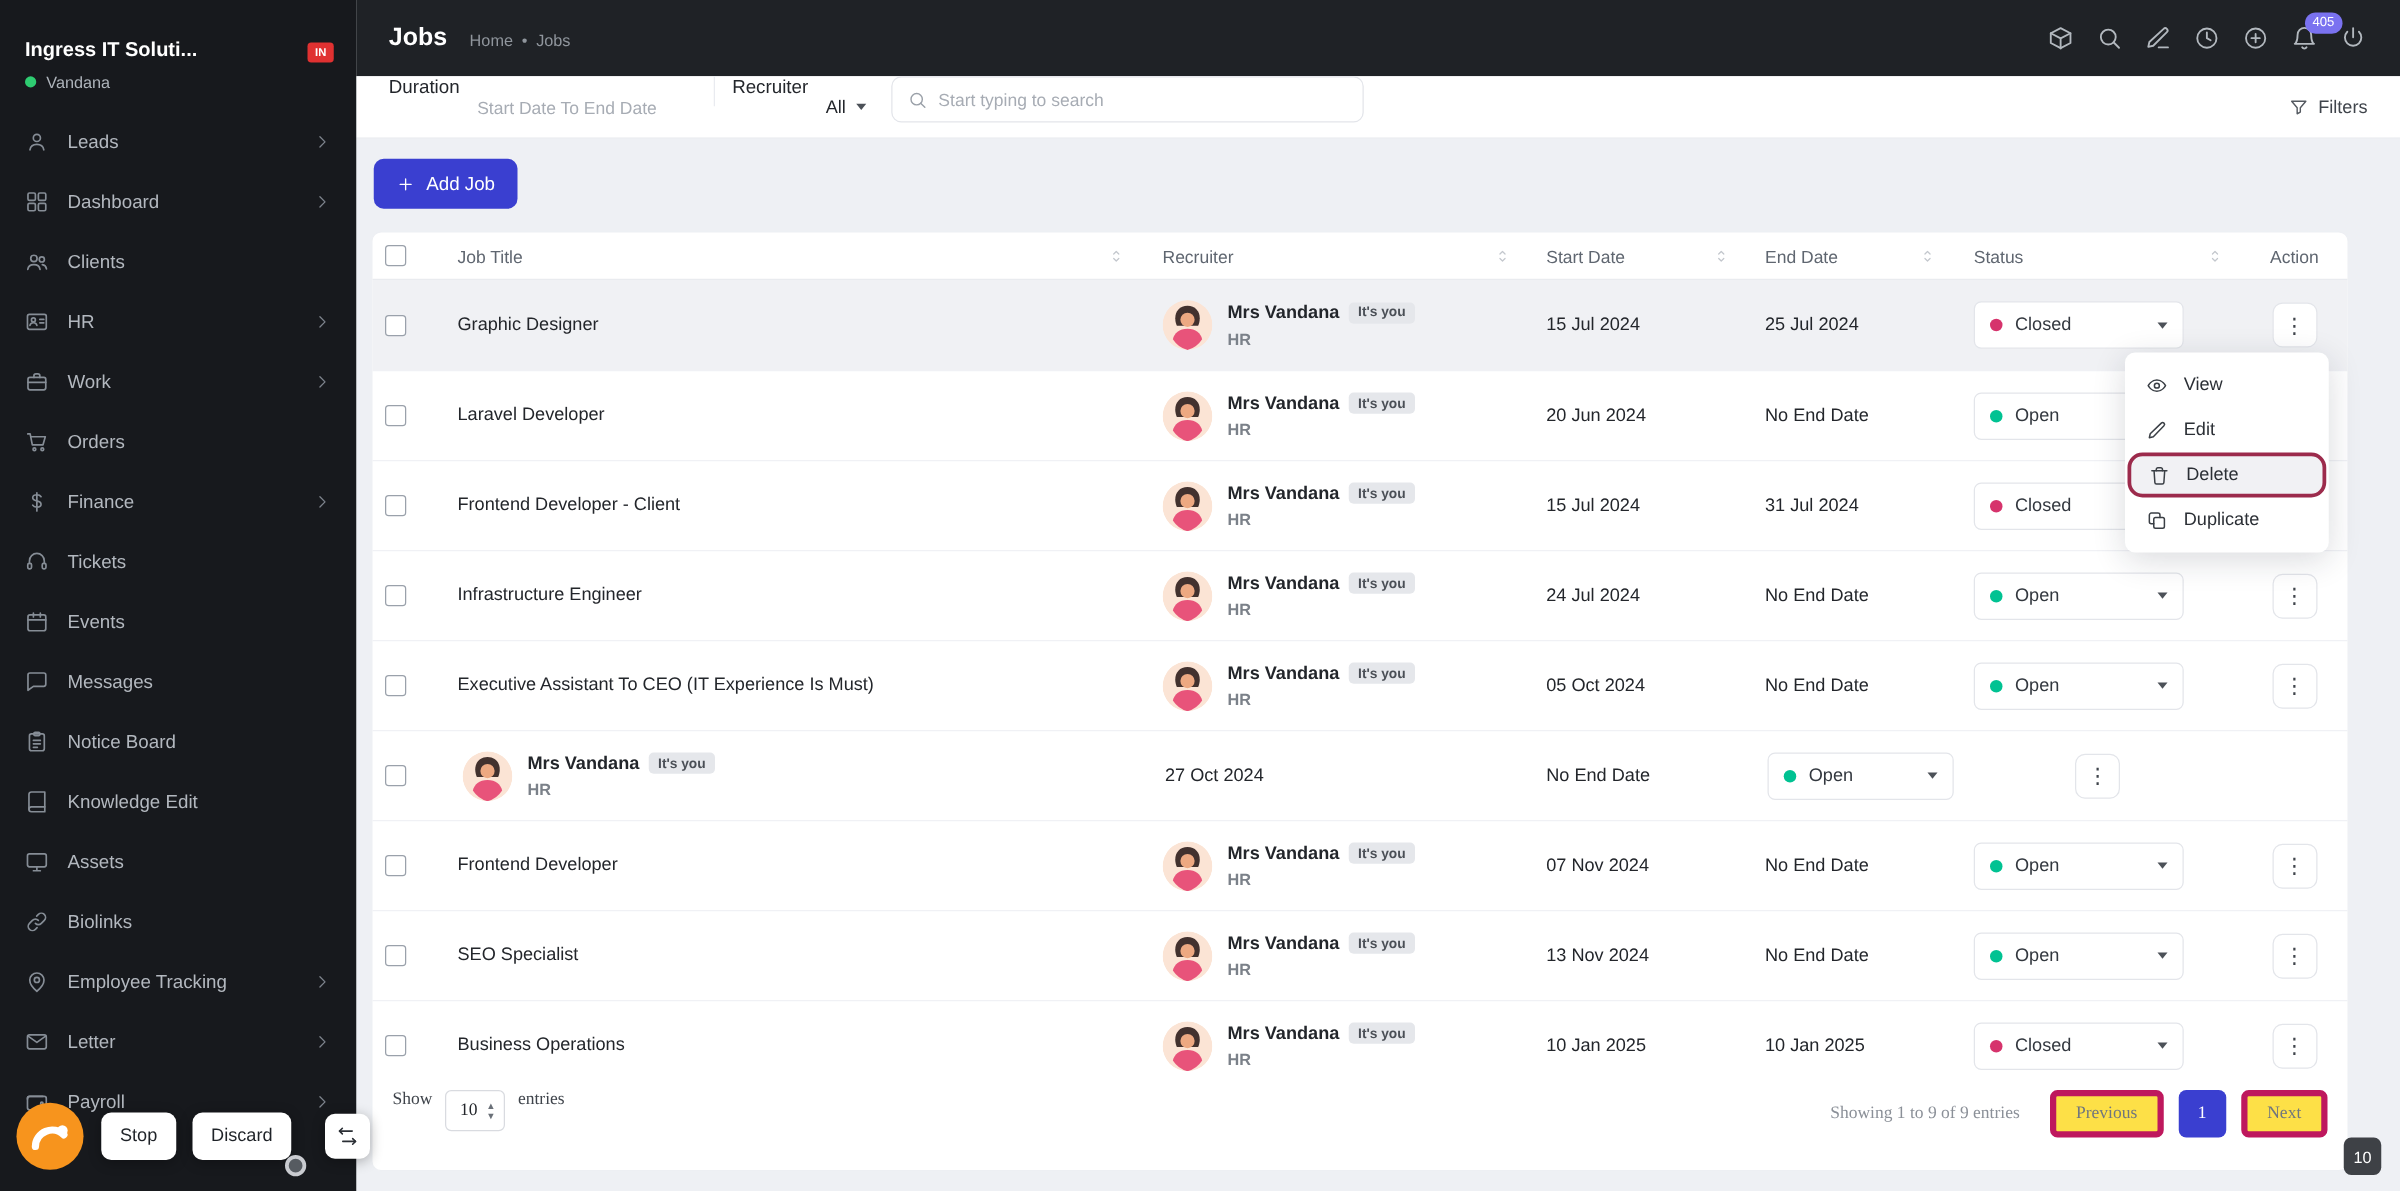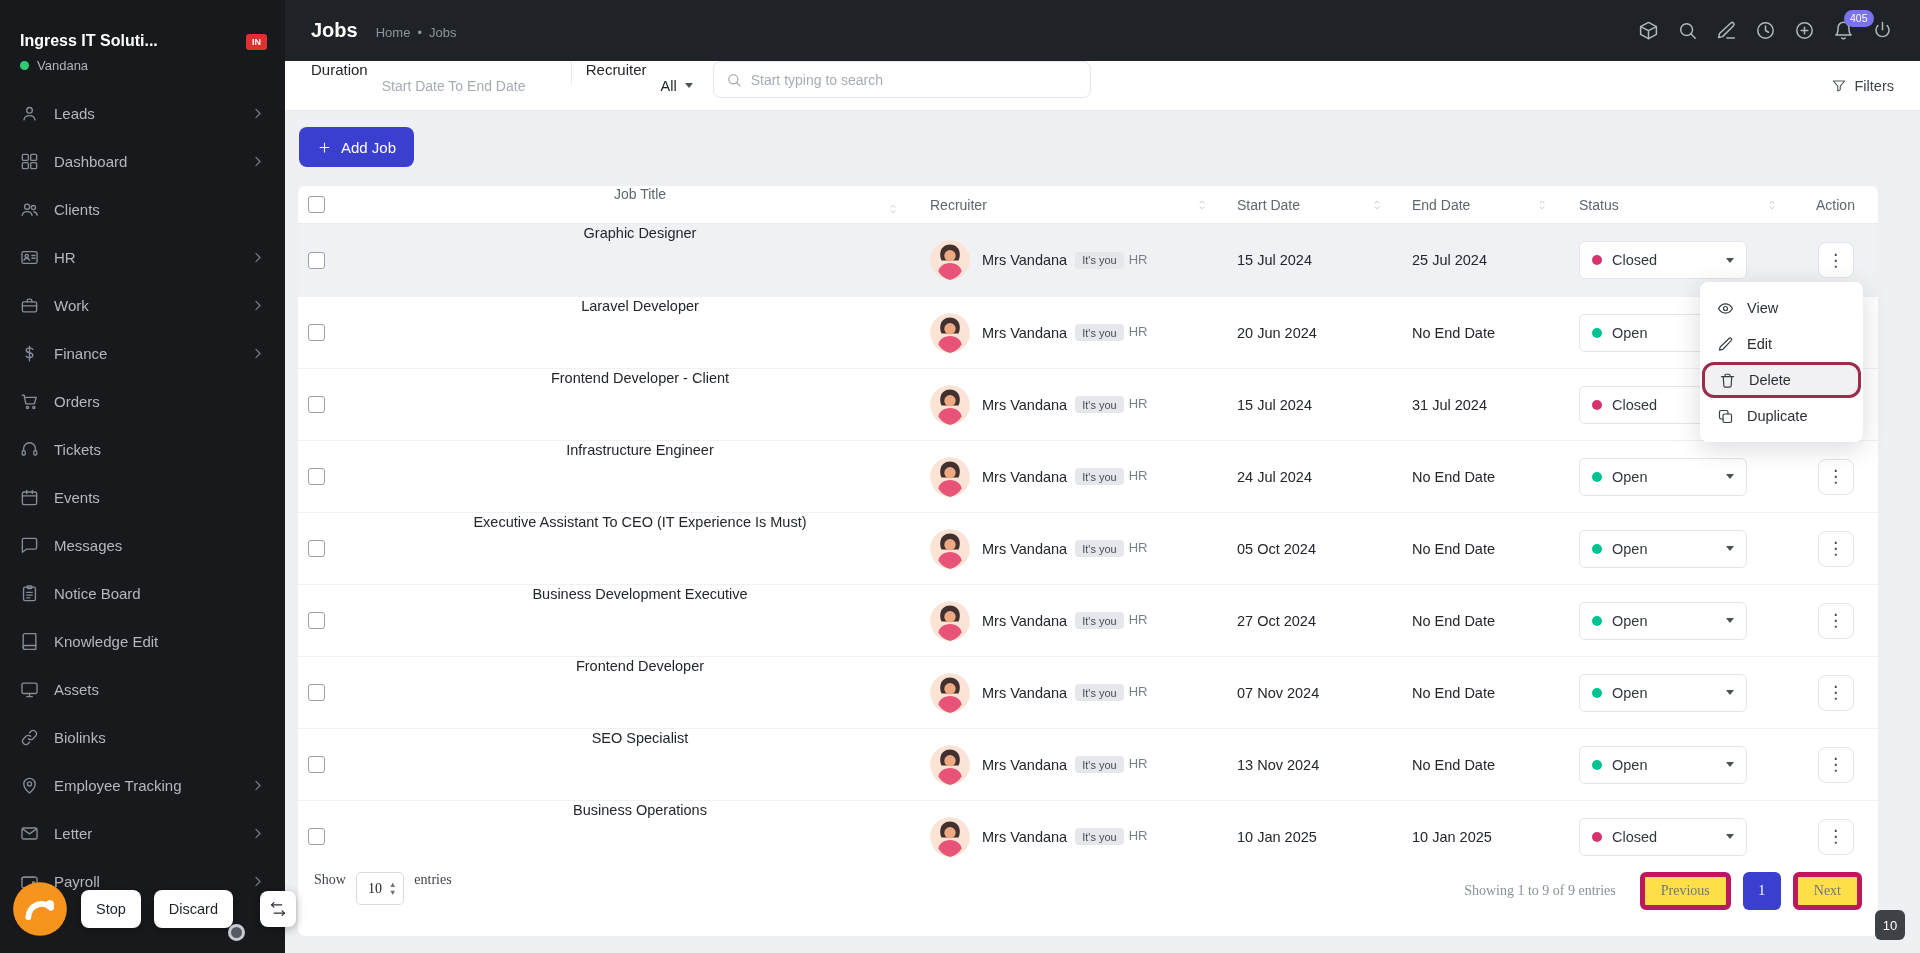--- a/index.html
+++ b/index.html
@@ -49,34 +49,34 @@
   .add-job { display:inline-flex; align-items:center; gap:9px; background:var(--primary,#3a3fd0); color:#fff; border:none; border-radius:8px; height:40px; padding:0 18px; font-size:15px; font-family:inherit; margin-left:2px; }
   .add-job .icon { width:15px; height:15px; }
 
   
   .card { margin-top:18px; background:#fff; border:1px solid #edeff3; border-radius:8px; }
   .grid-row { display:grid; grid-template-columns:60px 560px 305px 175px 165px 230px 1fr; align-items:center; }
   .thead { height:38px; border-bottom:1px solid #e9ebef; }
   .hcell { display:flex; align-items:center; color:#5f6670; font-size:14px; height:100%; }
   .sort { width:14px; height:14px; margin-left:auto; margin-right:14px; color:#c3c7cd; flex-shrink:0; }
   .c-check { padding-left:10px; }
-  .c-title { padding-left:8px; padding-right:4px;flex-direction:column; }
+  .c-title { padding-left:8px; padding-right:4px; }
   .c-recruiter { padding-left:12px; }
   .c-date { padding-left:14px; }
   .c-status { padding-left:16px; }
   .c-action { justify-content:center; display:flex; }
   .cb { appearance:none; -webkit-appearance:none; width:17px; height:17px; border:1.5px solid #9aa1ab; border-radius:3px; background:#fff; }
   .trow { height:72px; border-top:1px solid #f0f1f5; }
   .trow:first-child { border-top:none; }
   .trow.active { background:#f0f1f4; }
   .cell { display:flex; align-items:center; font-size:14.5px; color:#23262b; height:100%; }
   .job-title { line-height:1.3; }
   .avatar { width:40px; height:40px; border-radius:50%; overflow:hidden; flex-shrink:0; }
   .avatar svg { width:100%; height:100%; }
-  .rec-info { display:flex; flex-direction:row; gap:5px; margin-left:12px; }
+  .rec-info { display:flex; flex-direction:column; gap:5px; margin-left:12px;font-weight:bold; }
   .rec-line1 { display:flex; align-items:center; gap:8px; }
   .rec-name { font-size:14.5px; color:#23262b; }
   .you-badge { background:#e5e7eb; color:#4a4f56; font-size:11px; padding:2.5px 7px; border-radius:4px; white-space:nowrap; }
   .rec-dept { font-size:13px; color:#7b8189; }
   .status-select { width:168px; height:38px; border:1px solid #e3e5ea; border-radius:6px; background:#fff; display:flex; align-items:center; gap:10px; padding:0 12px; font-size:14.5px; color:#33383f; }
   .status-dot { width:10px; height:10px; border-radius:50%; flex-shrink:0; }
   .status-select .caret { margin-left:auto; }
   .action-btn { width:36px; height:36px; border:1px solid #e3e5ea; border-radius:8px; background:#fff; color:#3f444b; font-size:17px; line-height:1; font-family:inherit; }
 
   
@@ -193,41 +193,41 @@
     <span class="icon chevron" data-interactable="false">
             <svg viewBox="0 0 24 24" fill="none" stroke="currentColor" stroke-width="1.7" stroke-linecap="round" stroke-linejoin="round">
               <path d="M9.5 5.5l6.5 6.5-6.5 6.5"></path>
             </svg>
           </span>
   </div>
 
   <div class="nav-item" data-interactable="true">
     <span class="icon nav-icon" data-interactable="false">
             <svg viewBox="0 0 24 24" fill="none" stroke="currentColor" stroke-width="1.7" stroke-linecap="round" stroke-linejoin="round">
-              <path d="M12 2.8v18.4M16.2 6.8c-.7-1.3-2.3-2-4.2-2-2.3 0-4.2 1.2-4.2 3s1.6 2.6 4.2 3.2c2.6.6 4.2 1.5 4.2 3.3s-1.9 3-4.2 3c-1.9 0-3.5-.7-4.2-2"></path>
-            </svg>
-          </span>
-    <span class="nav-label" data-interactable="false">Finance</span>
-    <span class="icon chevron" data-interactable="false">
-            <svg viewBox="0 0 24 24" fill="none" stroke="currentColor" stroke-width="1.7" stroke-linecap="round" stroke-linejoin="round">
-              <path d="M9.5 5.5l6.5 6.5-6.5 6.5"></path>
-            </svg>
-          </span>
-  </div>
-
-  <div class="nav-item" data-interactable="true">
-    <span class="icon nav-icon" data-interactable="false">
-            <svg viewBox="0 0 24 24" fill="none" stroke="currentColor" stroke-width="1.7" stroke-linecap="round" stroke-linejoin="round">
               <circle cx="9.5" cy="19.5" r="1.4"></circle>
               <circle cx="17.5" cy="19.5" r="1.4"></circle>
               <path d="M2.8 4h2.4l2.2 11h10.8l2.3-8.2H6.2"></path>
             </svg>
           </span>
     <span class="nav-label" data-interactable="false">Orders</span>
 
+  </div>
+
+  <div class="nav-item" data-interactable="true">
+    <span class="icon nav-icon" data-interactable="false">
+            <svg viewBox="0 0 24 24" fill="none" stroke="currentColor" stroke-width="1.7" stroke-linecap="round" stroke-linejoin="round">
+              <path d="M12 2.8v18.4M16.2 6.8c-.7-1.3-2.3-2-4.2-2-2.3 0-4.2 1.2-4.2 3s1.6 2.6 4.2 3.2c2.6.6 4.2 1.5 4.2 3.3s-1.9 3-4.2 3c-1.9 0-3.5-.7-4.2-2"></path>
+            </svg>
+          </span>
+    <span class="nav-label" data-interactable="false">Finance</span>
+    <span class="icon chevron" data-interactable="false">
+            <svg viewBox="0 0 24 24" fill="none" stroke="currentColor" stroke-width="1.7" stroke-linecap="round" stroke-linejoin="round">
+              <path d="M9.5 5.5l6.5 6.5-6.5 6.5"></path>
+            </svg>
+          </span>
   </div>
 
   <div class="nav-item" data-interactable="true">
     <span class="icon nav-icon" data-interactable="false">
             <svg viewBox="0 0 24 24" fill="none" stroke="currentColor" stroke-width="1.7" stroke-linecap="round" stroke-linejoin="round">
               <path d="M4.5 13.5V11a7.5 7.5 0 0 1 15 0v2.5"></path>
               <rect x="2.8" y="13.5" width="3.8" height="5.5" rx="1.5"></rect>
               <rect x="17.4" y="13.5" width="3.8" height="5.5" rx="1.5"></rect>
             </svg>
           </span>
@@ -686,23 +686,20 @@
     </div>
     <div class="cell c-action">
       <button class="action-btn" data-interactable="true">⋮</button>
     </div>
   </div>
 
   <div class="trow grid-row" data-interactable="false">
     <div class="cell c-check">
                 <input type="checkbox" class="cb" data-interactable="true" style="">
               </div>
-    <div class="cell c-title">
-                <span class="job-title" data-interactable="false">Business Development Executive</span>
-              </div>
     <div class="cell c-recruiter">
       <span class="avatar" data-interactable="false">
         <svg viewBox="0 0 40 40">
                     <circle cx="20" cy="20" r="20" fill="#fbe4d5"></circle>
                     <path d="M20 4.5c-6.2 0-9.8 4.4-9.8 10 0 2.5.6 4.6 1.3 6h17c.7-1.4 1.3-3.5 1.3-6 0-5.6-3.6-10-9.8-10z" fill="#42312e"></path>
                     <circle cx="20" cy="15.8" r="5.7" fill="#eda982"></circle>
                     <path d="M20 23c-6.6 0-10.7 3.7-11.7 8.4A20 20 0 0 0 20 40a20 20 0 0 0 11.7-8.6C30.7 26.7 26.6 23 20 23z" fill="#e8537a"></path>
                   </svg>
       </span>
       <span class="rec-info">

